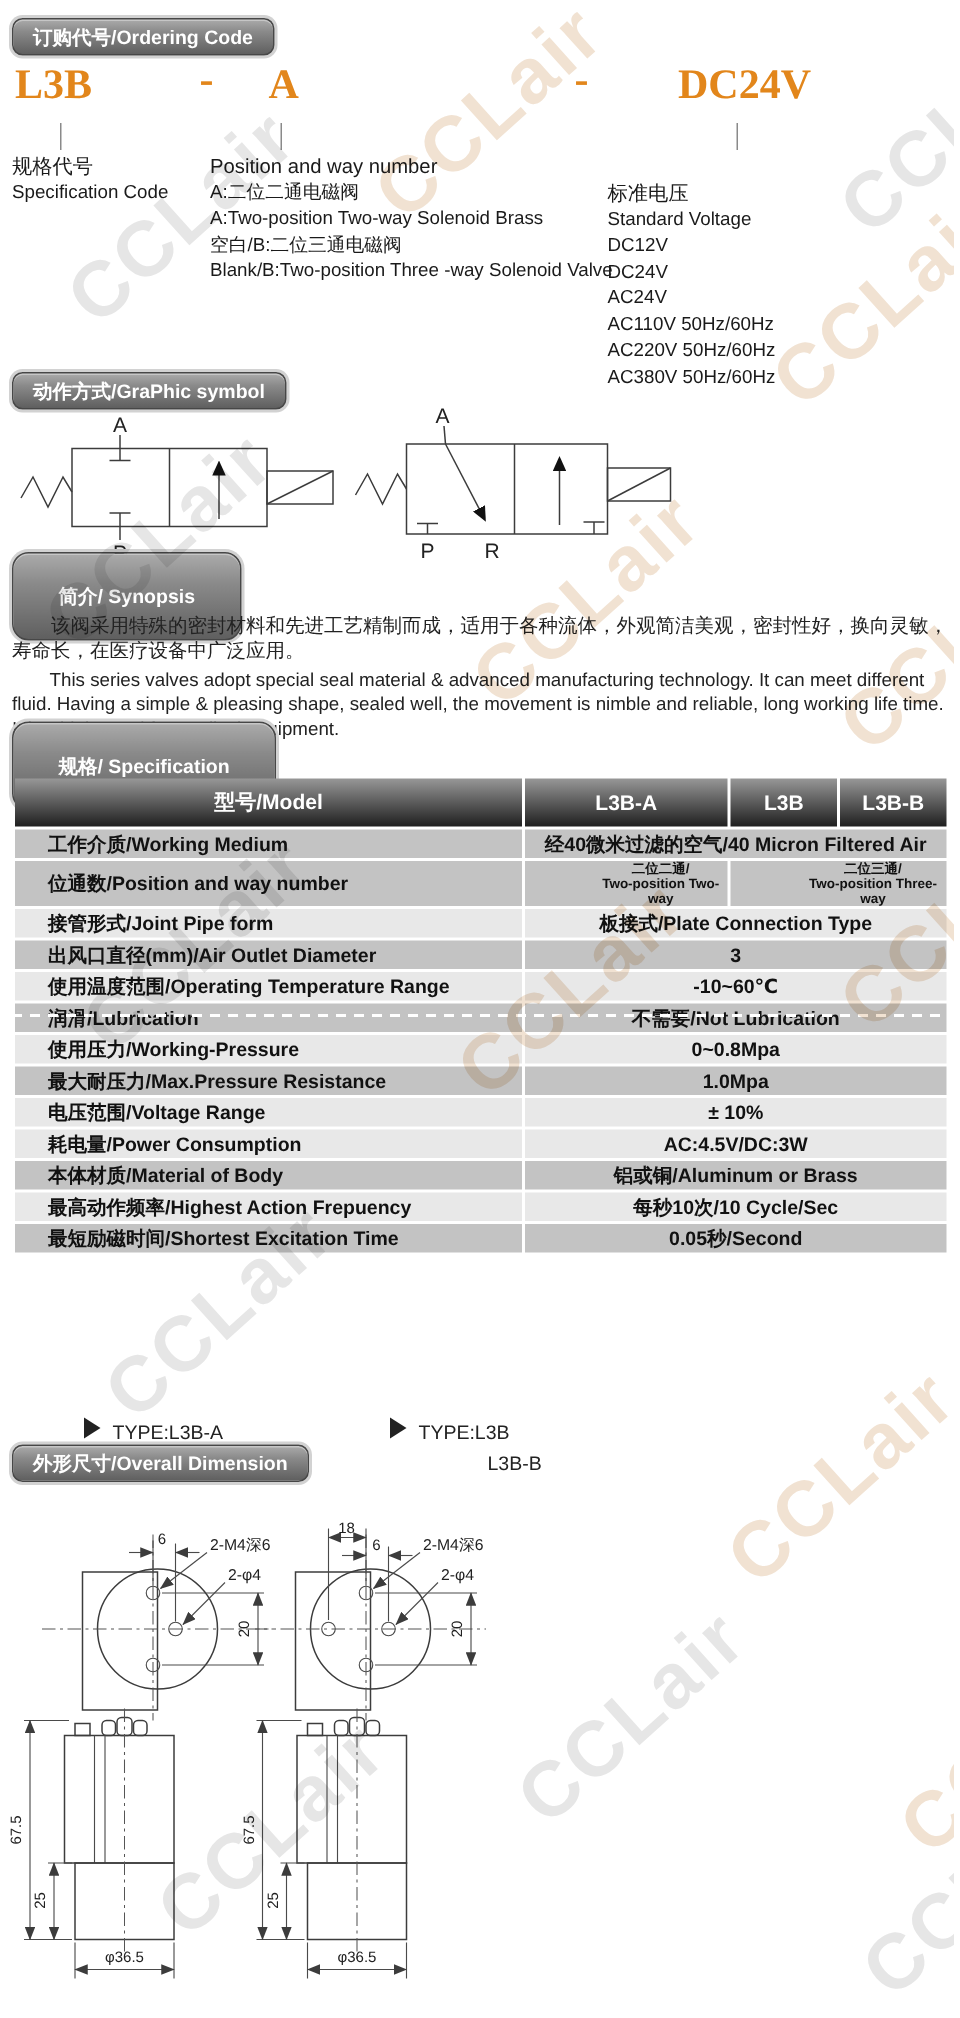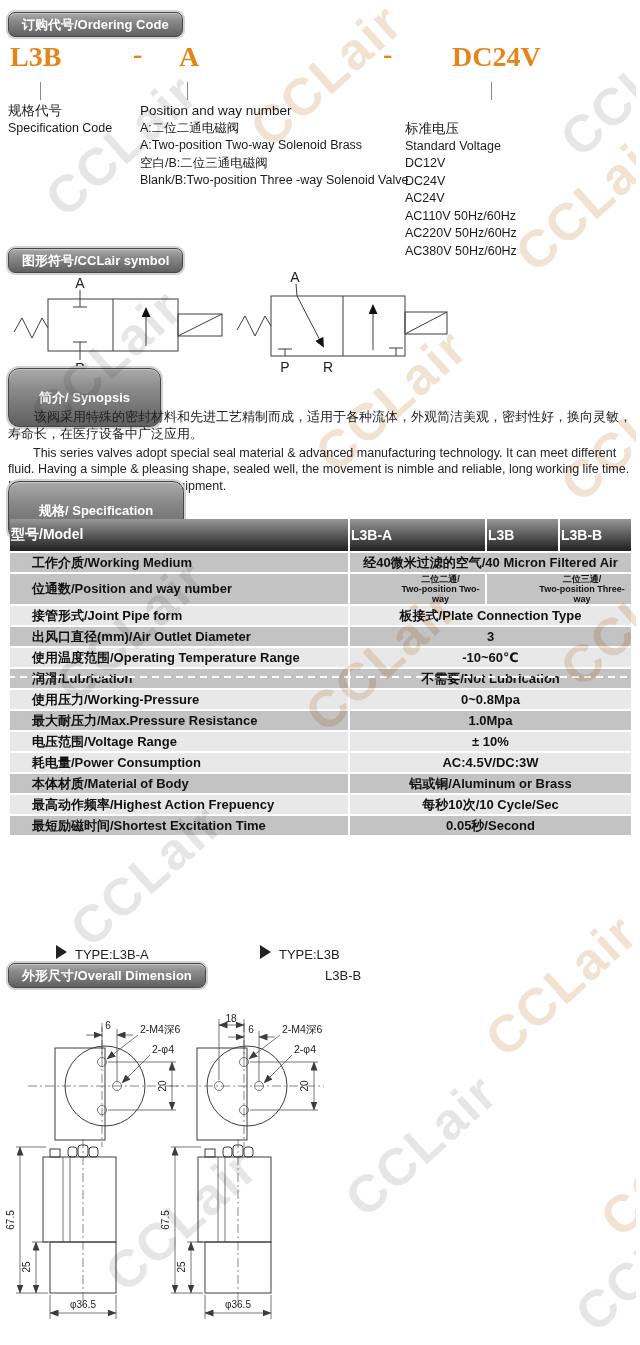--- a/index.html
+++ b/index.html
@@ -19,21 +19,21 @@
   .tick{position:absolute;width:1px;height:18px;background:#8a8a8a;}
   .ordcol{position:absolute;font-size:12.5px;line-height:17.5px;white-space:nowrap;}
   .ordcol div:first-child{font-size:13.5px;}
   
   .para{position:absolute;left:8px;width:624px;font-size:12.5px;line-height:16.5px;
         text-indent:2em;color:#222;}
   
   table.spec{position:absolute;left:8px;top:517px;width:623px;
              border-collapse:separate;border-spacing:2px;table-layout:fixed;}
   table.spec th{background:linear-gradient(180deg,#979797 0%,#555 55%,#1f1f1f 100%);
-                color:#fff;font-size:14px;font-weight:bold;height:30px;text-align:left;}
+                color:#fff;font-size:14px;font-weight:bold;height:30px;text-align:center;}
   table.spec td{font-size:13px;font-weight:bold;height:19px;text-align:center;
                 vertical-align:middle;color:#111;padding:0;}
   table.spec td.lbl{text-align:left;padding-left:22px;margin-left:40px;}
   tr.dark td{background:#c3c3c3;}
   tr.light td{background:#e8e8e8;}
   td .small2{font-size:9px;line-height:10px;font-weight:bold;padding-left:46px;}
   .dashed-artifact{position:absolute;left:8px;top:676px;width:623px;height:2px;
      background:repeating-linear-gradient(90deg,#fff 0 7px,rgba(255,255,255,0) 7px 12px);
      z-index:3;pointer-events:none;}
   
@@ -101,21 +101,21 @@
         <div>标准电压</div>
         <div>Standard Voltage</div>
         <div>DC12V</div>
         <div>DC24V</div>
         <div>AC24V</div>
         <div>AC110V 50Hz/60Hz</div>
         <div>AC220V 50Hz/60Hz</div>
         <div>AC380V 50Hz/60Hz</div>
       </div>
 
-    <div class="badge" style="top:248px">图形符号/CCLair symbol</div>
+    <div class="badge" style="top:248px">动作方式/GraPhic symbol</div>
 
     <svg style="position:absolute;left:10px;top:276px" width="215" height="100" viewBox="0 0 215 100">
       <polyline class="drawline" points="4,56 12,42 22,62 32,42 38,52"></polyline>
       <rect class="drawline" x="38" y="23" width="130" height="52"></rect>
       <line class="drawline" x1="103" y1="23" x2="103" y2="75"></line>
       <text x="70" y="12" font-size="14" text-anchor="middle">A</text>
       <line class="drawline" x1="70" y1="14" x2="70" y2="23"></line>
       <line class="drawline" x1="70" y1="23" x2="70" y2="31"></line>
       <line class="drawline" x1="63" y1="31" x2="77" y2="31"></line>
       <line class="drawline" x1="63" y1="66" x2="77" y2="66"></line>

